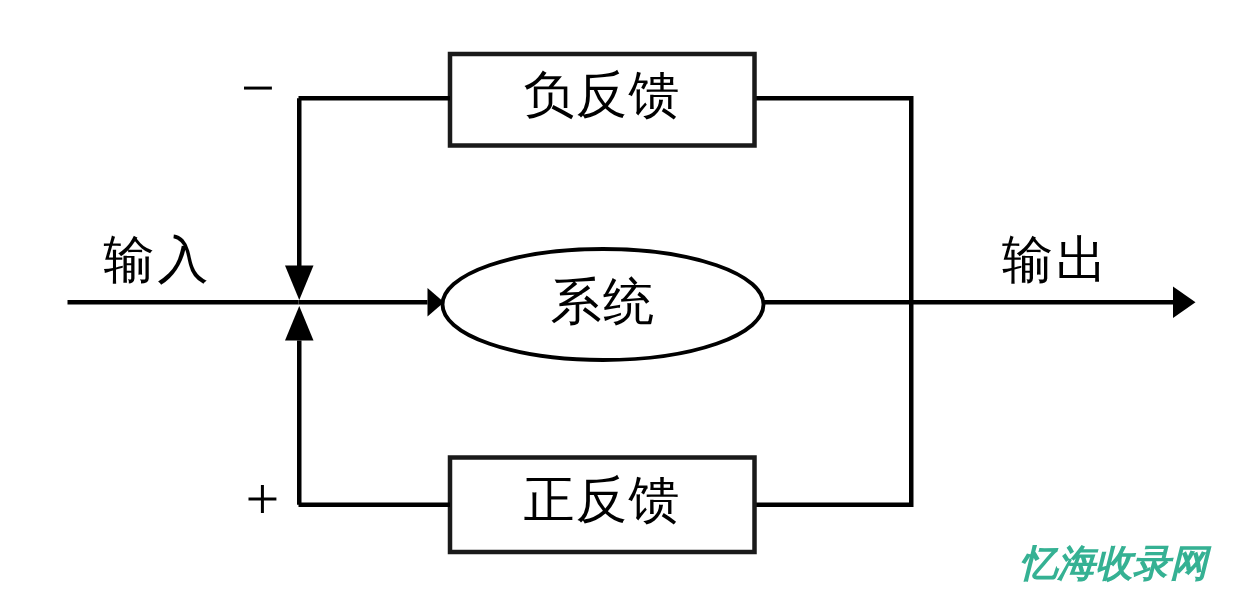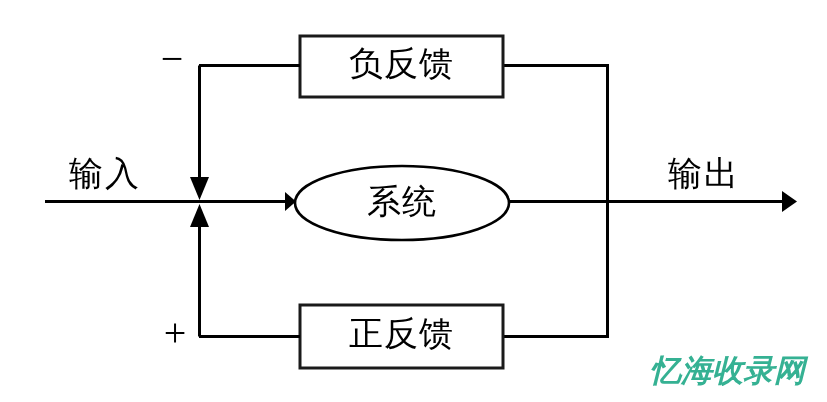--- a/index.html
+++ b/index.html
@@ -65,21 +65,21 @@
   }
   .arrowhead {
     fill: #000000;
     stroke: none;
   }
   #watermark {
     position: absolute;
     right: 22px;
     bottom: 10px;
     font-family: "DejaVu Sans", "Liberation Sans", sans-serif;
-    font-size: 31px;
+    font-size: 25px;
     font-weight: bold;
     font-style: italic;
     letter-spacing: 0px;
     white-space: nowrap;
     user-select: none;
     margin-left: 35px;
   }
 </style>
 </head>
 <body>

